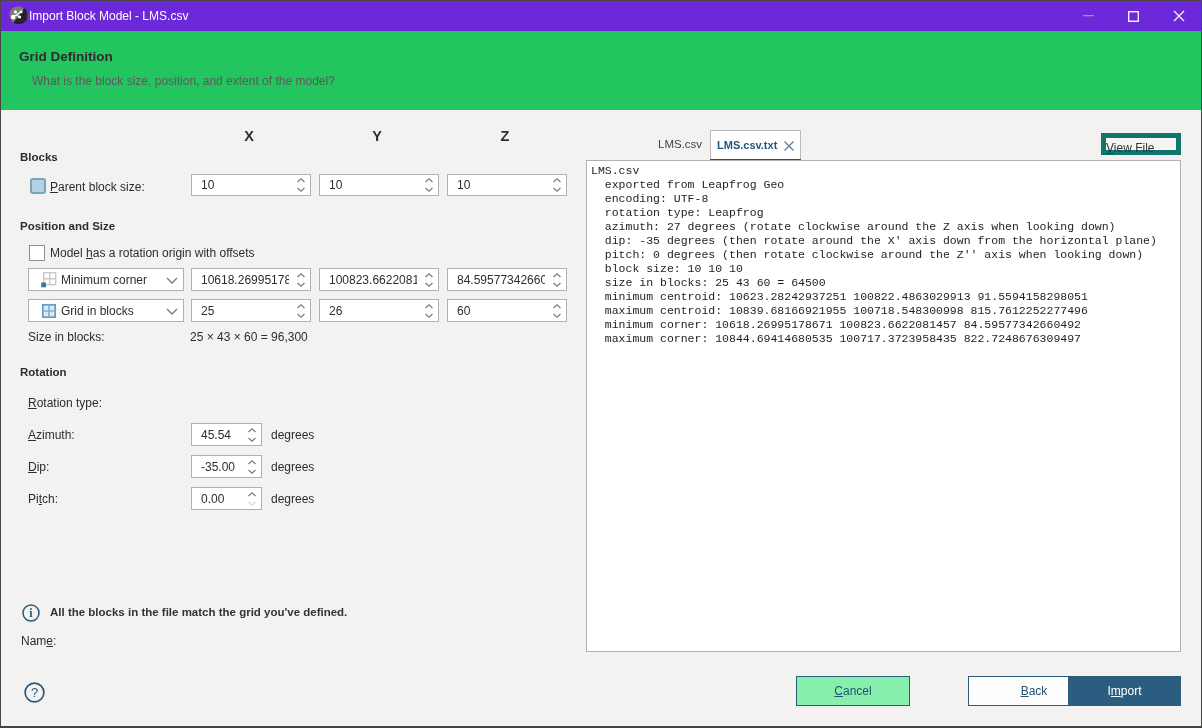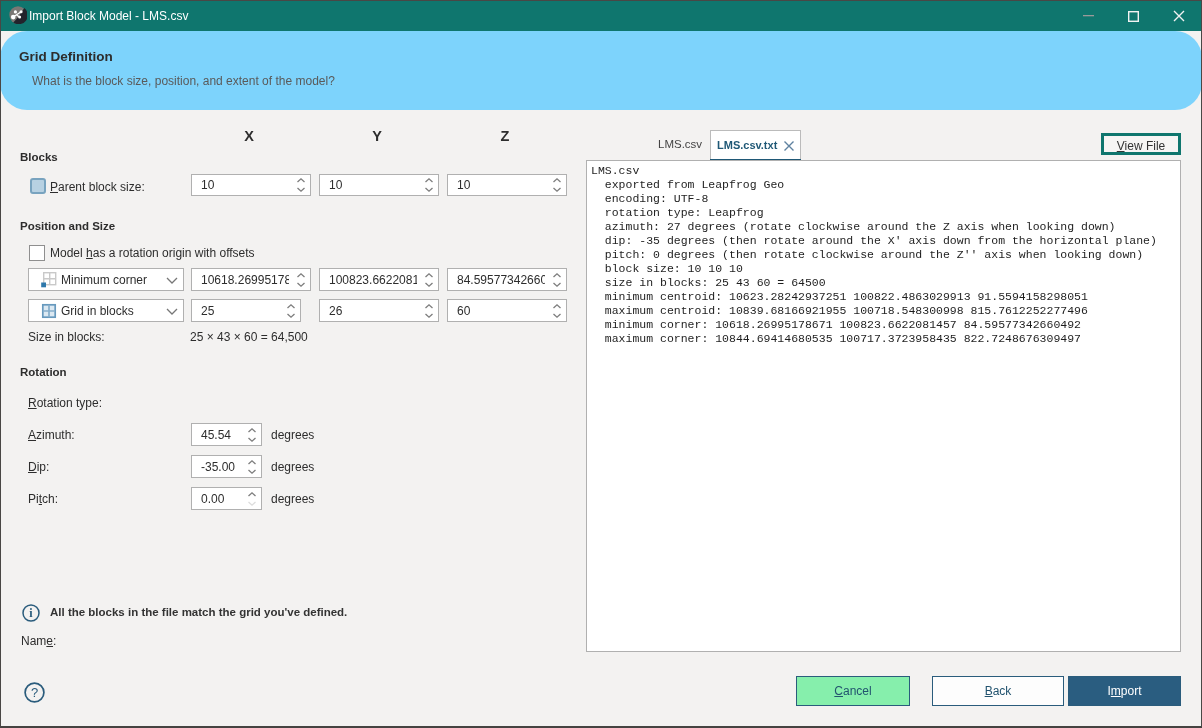--- a/index.html
+++ b/index.html
@@ -3,25 +3,25 @@
 <meta charset="utf-8">
 <style>
   * { margin:0; padding:0; box-sizing:border-box; }
   html,body { width:1202px; height:728px; }
   body { font-family:"Liberation Sans", sans-serif; background:#f3f2f1; position:relative; overflow:hidden; }
   #win { position:absolute; left:0; top:0; width:1202px; height:728px; background:#f3f2f1; }
   #winborder { position:absolute; left:0; top:0; width:1202px; height:728px; border:1px solid #494745; border-bottom:2px solid #454341; z-index:99; pointer-events:none; }
   .abs { position:absolute; }
 
   
-  #titlebar { position:absolute; left:0; top:0; width:1202px; height:31px; background:#0f766e; }
+  #titlebar { position:absolute; left:0; top:0; width:1202px; height:31px; background:#6d28d9; }
   #title { position:absolute; left:29px; top:9px; font-size:12px; color:#ffffff; }
 
   
-  #header { position:absolute; left:0; top:31px; width:1202px; height:79px; background:#7dd3fc;border-radius:27px; }
+  #header { position:absolute; left:0; top:31px; width:1202px; height:79px; background:#22c55e; }
   #h1 { position:absolute; left:19px; top:18px; font-size:13.5px; font-weight:bold; color:#2d2d2d; }
   #sub { position:absolute; left:32px; top:43px; font-size:12px; color:#5a5a5a; }
 
   .sect { font-size:11.5px; font-weight:bold; color:#2d2d2d; position:absolute; }
   .lbl { font-size:12px; color:#2d2d2d; position:absolute; white-space:nowrap; }
   .colhdr { font-size:14.5px; font-weight:bold; color:#2d2d2d; position:absolute; width:120px; text-align:center; }
 
   .spin, .combo { position:absolute; background:#ffffff; border:1px solid #b0b0b0; height:23px; font-size:12px; color:#2d2d2d; }
   .spin .val { position:absolute; left:9px; top:0; bottom:0; right:21px; display:flex; align-items:center; white-space:nowrap; overflow:hidden; }
   .spin svg.arrows { position:absolute; right:4px; top:calc(50% - 8px); }
@@ -30,28 +30,28 @@
 
   .cb { position:absolute; width:16px; height:16px; background:#ffffff; border:1px solid #8f8f8f; }
   #cb1 { background:#b7d1e2; border:2px solid #78a3bf; border-radius:3px; }
 
   
   #tabMeta { position:absolute; left:596px; top:138px; font-size:11px; color:#444;margin-top:39px; }
   #tabCsv  { position:absolute; left:658px; top:138px; font-size:11.5px; color:#444; }
   #tabActive { position:absolute; left:710px; top:130px; width:91px; height:33px; background:#ffffff; border:1px solid #bbbbbb; border-bottom:none; }
   #tabActive .bar { position:absolute; left:-1px; width:91px; bottom:0; height:4px; background:#1f5876; }
   #tabActive .txt { position:absolute; left:6px; top:8px; font-size:11px; font-weight:bold; color:#1f5876; }
-  #viewfile { position:absolute; left:1101px; top:133px; width:80px; height:22px; background:#f6f5f4; border:3px solid #0f766e; font-size:12px; color:#333; text-align:center; line-height:20px; }
+  #viewfile { position:absolute; left:1101px; top:133px; width:80px; height:22px; background:#f6f5f4; border:5px solid #0f766e; font-size:12px; color:#333; line-height:20px; }
   #filebox { position:absolute; left:586px; top:160px; width:595px; height:492px; background:#ffffff; border:1px solid #b0b0b0; }
   #filebox pre { font-family:"Liberation Mono", monospace; font-size:11.5px; line-height:14px; color:#1e1e1e; position:absolute; left:4px; top:3px; }
 
   
   .btn { position:absolute; height:30px; font-size:12px; text-align:center; }
   #btnCancel { left:796px; top:676px; width:114px; border:1px solid #2a5c7c; background:#86efac; color:#22536f; line-height:28px; }
-  #btnBack { left:932px; top:676px; width:132px; border:1px solid #2a5c7c; background:#fdfdfd; color:#22536f; line-height:28px; }
+  #btnBack { left:968px; top:676px; width:132px; border:1px solid #2a5c7c; background:#fdfdfd; color:#22536f; line-height:28px; }
   #btnImport { left:1068px; top:676px; width:113px; border:1px solid #2a5c7c; background:#2a5d80; color:#ffffff; line-height:28px; }
 
   #nameInput { position:absolute; left:65px; top:629px; width:502px; height:23px; background:#fff; border:2px solid #2b4f66; }
   #nameInput span { position:absolute; left:7px; top:0; font-size:12px; color:#2d2d2d; line-height:19px; }
 </style>
 </head>
 <body>
 <div id="win">
   <div id="winborder"></div>
   <div id="titlebar">
@@ -151,21 +151,21 @@
   <div class="combo" style="left:28px;top:299px;width:156px">
     <svg class="abs" style="left:12px;top:3px" width="16" height="16" viewBox="0 0 16 16">
       <rect x="1.8" y="1.8" width="12.4" height="12.4" fill="#dce9f2" stroke="#6699bd" stroke-width="1.7"></rect>
       <path d="M8 1.8 V14.2 M1.8 8 H14.2" stroke="#86aecb" stroke-width="1.7" fill="none"></path>
     </svg>
     <span class="ctext" style="left:32px">Grid in blocks</span>
     <svg class="chev" width="12" height="7" viewBox="0 0 12 7">
         <path d="M1 1 L6 6 L11 1" fill="none" stroke="#777" stroke-width="1.3"></path>
       </svg>
   </div>
-  <div class="spin" style="left:191px;top:299px;width:110px">
+  <div class="spin" style="left:191px;top:299px;width:120px">
       <span class="val">25</span>
       <svg class="arrows" width="10" height="16" viewBox="0 0 10 16">
         <path d="M1.5 5 L5 1.8 L8.5 5" fill="none" stroke="#7d7d7d" stroke-width="1.3"></path>
         <path d="M1.5 11 L5 14.2 L8.5 11" fill="none" stroke="#7d7d7d" stroke-width="1.3"></path>
       </svg>
     </div>
   <div class="spin" style="left:319px;top:299px;width:120px">
       <span class="val">26</span>
       <svg class="arrows" width="10" height="16" viewBox="0 0 10 16">
         <path d="M1.5 5 L5 1.8 L8.5 5" fill="none" stroke="#7d7d7d" stroke-width="1.3"></path>
@@ -174,21 +174,21 @@
     </div>
   <div class="spin" style="left:447px;top:299px;width:120px">
       <span class="val">60</span>
       <svg class="arrows" width="10" height="16" viewBox="0 0 10 16">
         <path d="M1.5 5 L5 1.8 L8.5 5" fill="none" stroke="#7d7d7d" stroke-width="1.3"></path>
         <path d="M1.5 11 L5 14.2 L8.5 11" fill="none" stroke="#7d7d7d" stroke-width="1.3"></path>
       </svg>
     </div>
 
   <div class="lbl" style="left:28px;top:330px">Size in blocks:</div>
-  <div class="lbl" style="left:190px;top:330px">25 × 43 × 60 = 64,500</div>
+  <div class="lbl" style="left:190px;top:330px">25 × 43 × 60 = 96,300</div>
 
   <div class="sect" style="left:20px;top:366px">Rotation</div>
 
   <div class="lbl" style="left:28px;top:396px"><u>R</u>otation type:</div>
 
   <div class="lbl" style="left:28px;top:428px"><u>A</u>zimuth:</div>
   <div class="spin" style="left:191px;top:423px;width:71px">
       <span class="val">45.54</span>
       <svg class="arrows" width="10" height="16" viewBox="0 0 10 16">
         <path d="M1.5 5 L5 1.8 L8.5 5" fill="none" stroke="#7d7d7d" stroke-width="1.3"></path>

